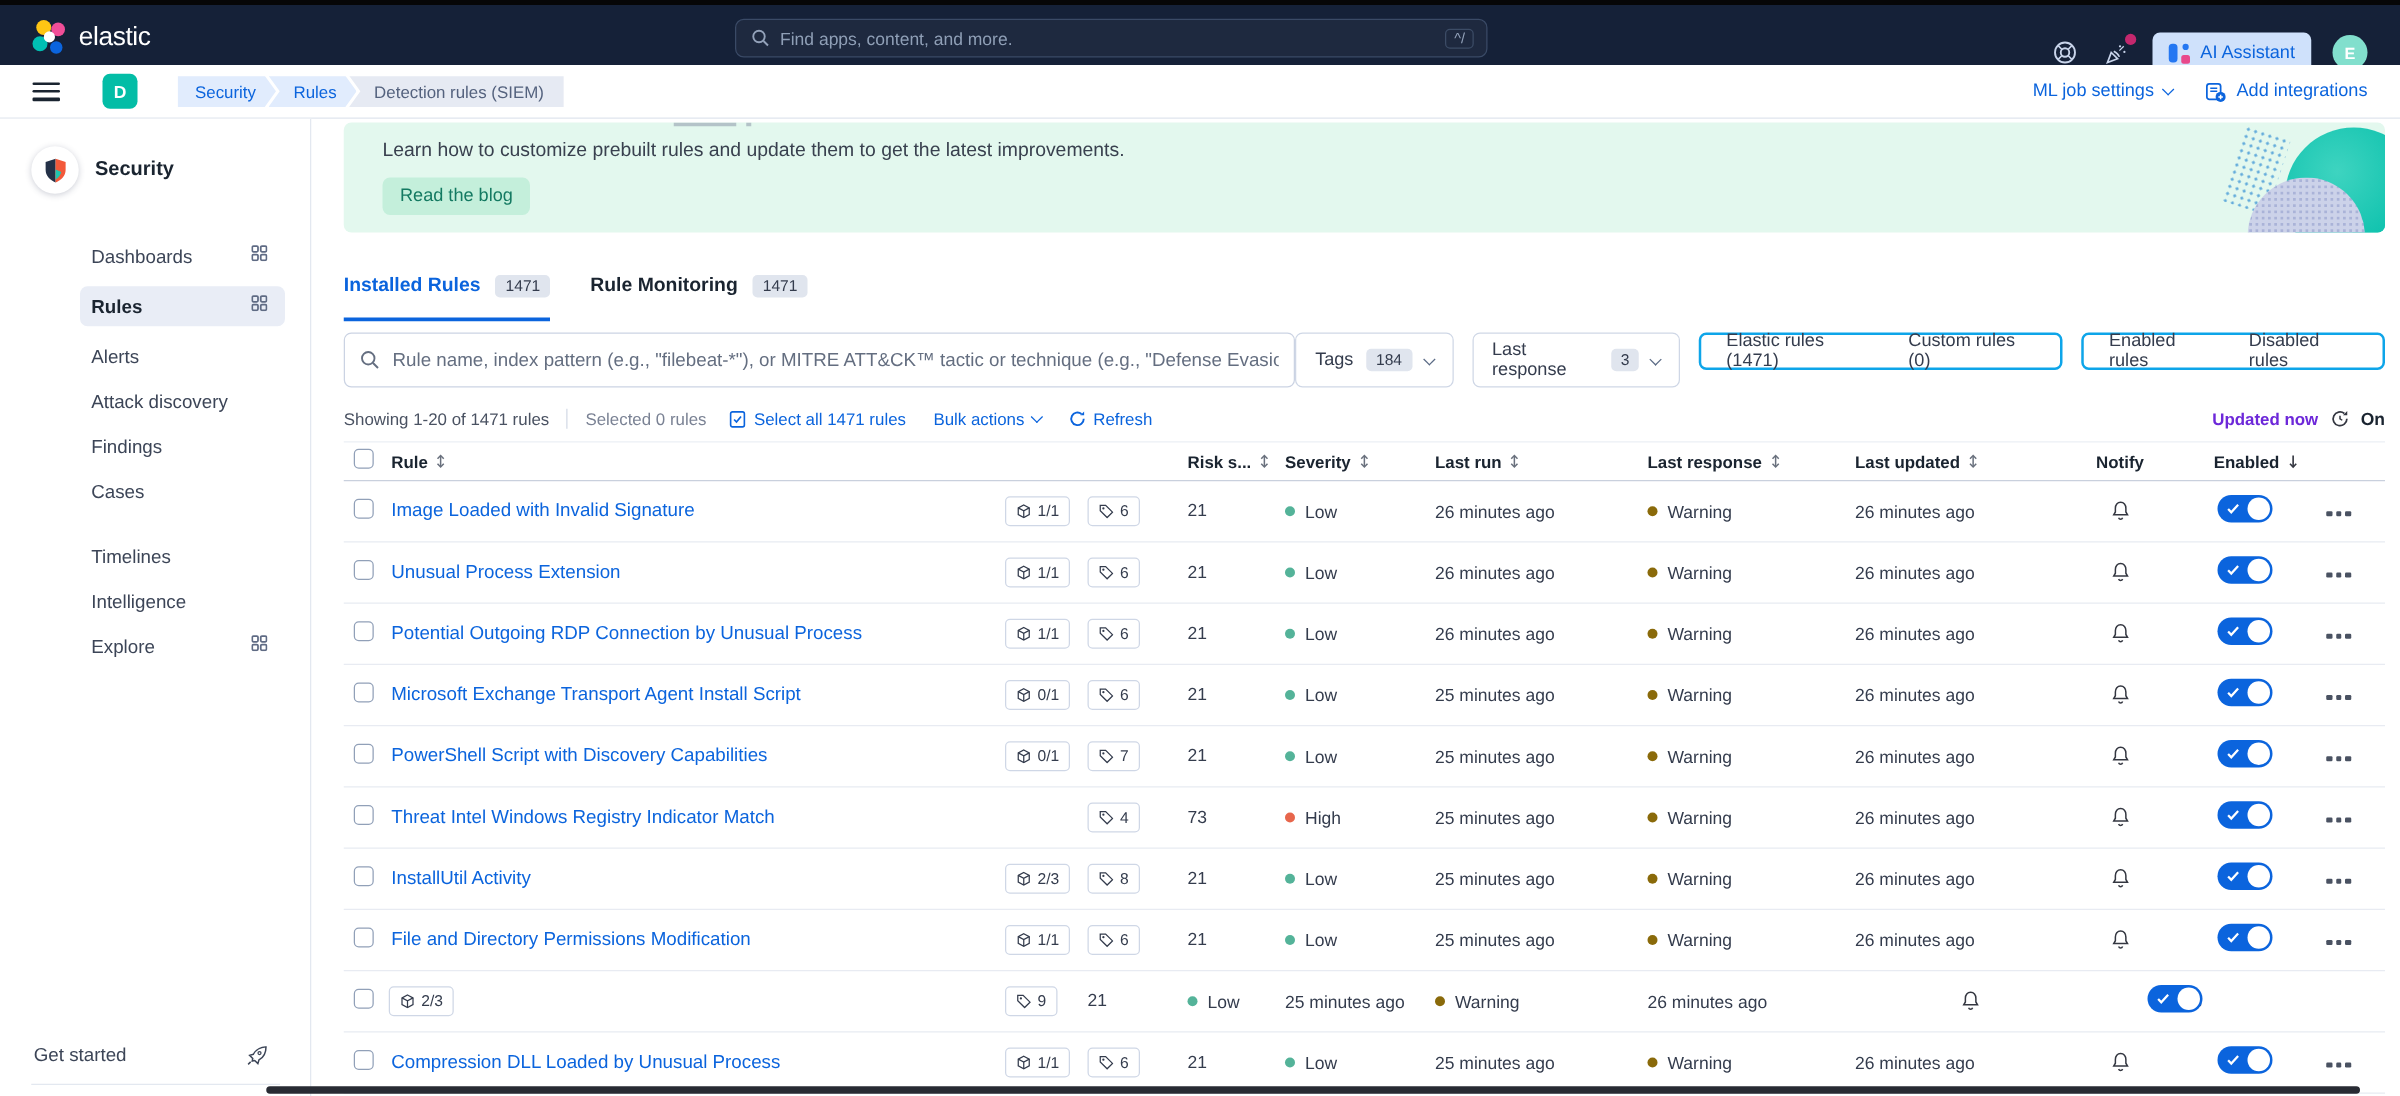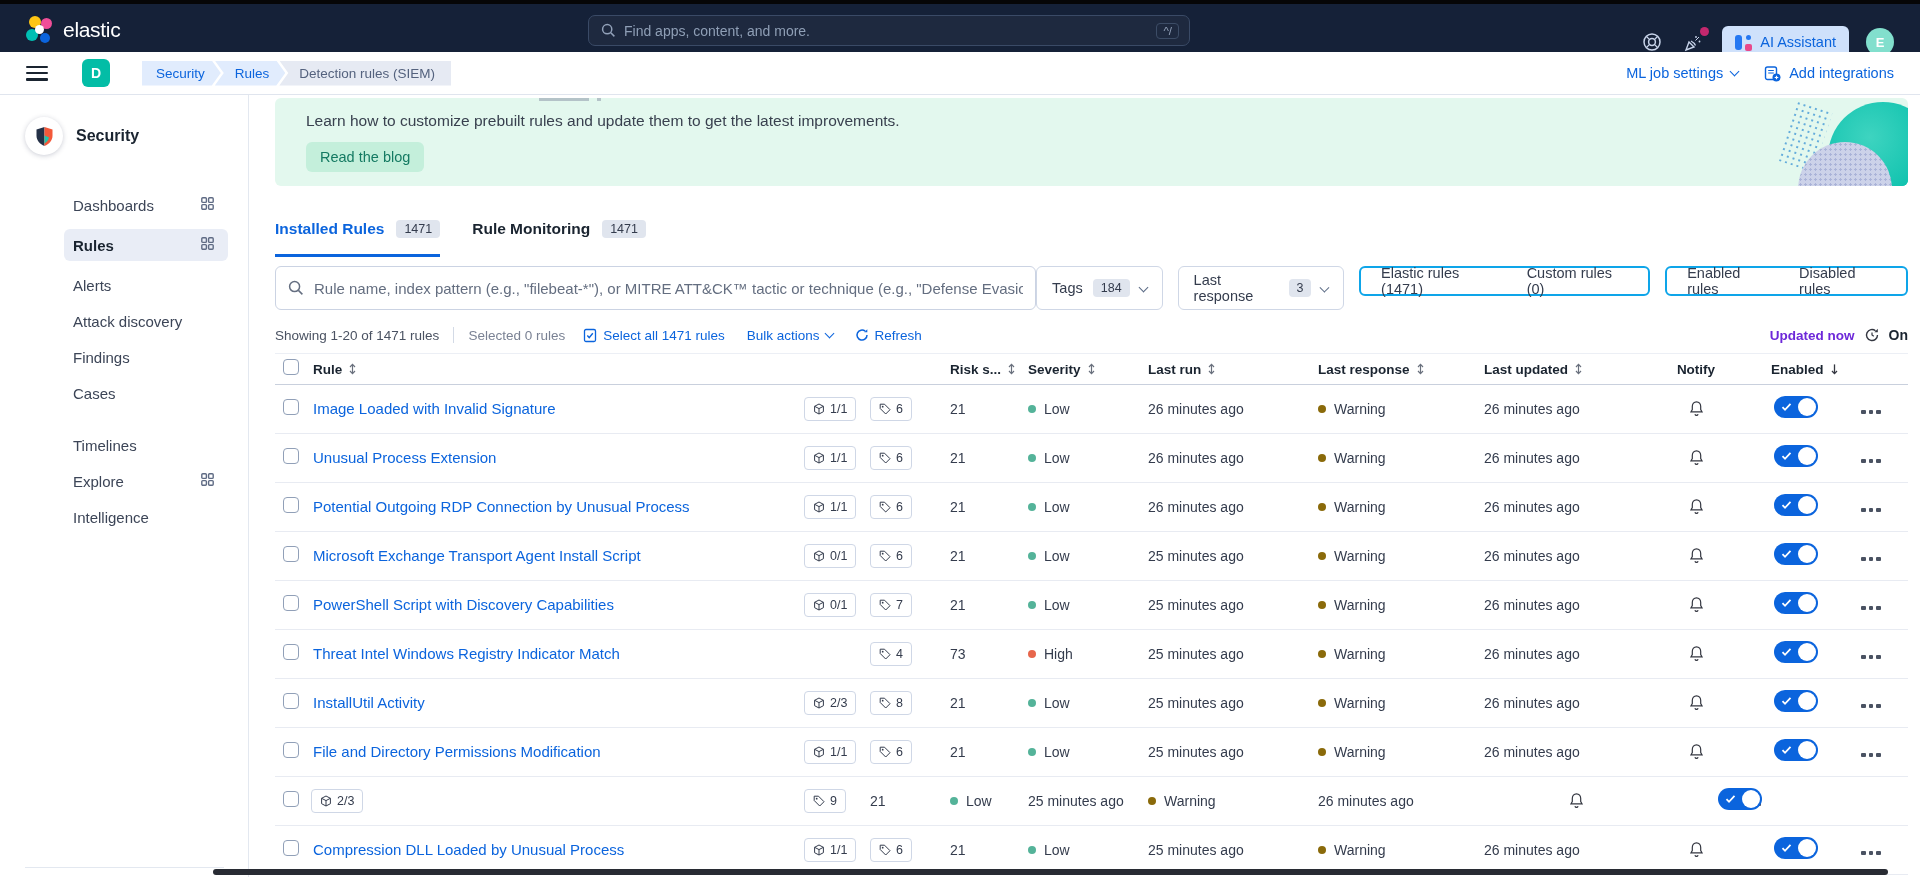--- a/index.html
+++ b/index.html
@@ -306,36 +306,44 @@
     <span class="nav-label">Cases</span>
 
   </div>
 
   <div class="nav-item with-gap">
     <span class="nav-label">Timelines</span>
 
   </div>
 
   <div class="nav-item">
+    <span class="nav-label">Intelligence</span>
+
+  </div>
+
+  <div class="nav-item">
     <span class="nav-label">Explore</span>
     <span class="grid-icon">
       <svg width="13" height="13" viewBox="0 0 13 13">
             <rect x="0.8" y="0.8" width="4.6" height="4.6" rx="1" fill="none" stroke="#5f6b84" stroke-width="1.4"></rect>
             <rect x="7.6" y="0.8" width="4.6" height="4.6" rx="1" fill="none" stroke="#5f6b84" stroke-width="1.4"></rect>
             <rect x="0.8" y="7.6" width="4.6" height="4.6" rx="1" fill="none" stroke="#5f6b84" stroke-width="1.4"></rect>
             <rect x="7.6" y="7.6" width="4.6" height="4.6" rx="1" fill="none" stroke="#5f6b84" stroke-width="1.4"></rect>
           </svg>
     </span>
   </div>
-
-  <div class="nav-item">
-    <span class="nav-label">Intelligence</span>
-
-  </div>
 </div>
+  <div class="get-started">
+    <span class="nav-label">Get started</span>
+    <svg class="rocket" width="17" height="17" viewBox="0 0 17 17">
+        <path d="M15.5 1.5c-4.8.3-8 2.6-9.8 5.9l-3 .9 2.5 2.5-.4 2 2-.4 2.5 2.5.9-3c3.3-1.8 5.6-5 5.6-10.4z" fill="none" stroke="#3c4557" stroke-width="1.2"></path>
+        <circle cx="10.6" cy="6.4" r="1.2" fill="none" stroke="#3c4557" stroke-width="1"></circle>
+        <path d="M3.5 13.5 1.5 15.5" stroke="#3c4557" stroke-width="1.2"></path>
+      </svg>
+  </div>
   <div class="sidebar-divider"></div>
 </div>
 
 <div class="main">
 
   <div class="banner">
     <span class="banner-frag"></span>
     <span class="banner-frag-dot"></span>
     <div class="banner-msg">Learn how to customize prebuilt rules and update them to get the latest improvements.</div>
     <button class="banner-btn">Read the blog</button>

